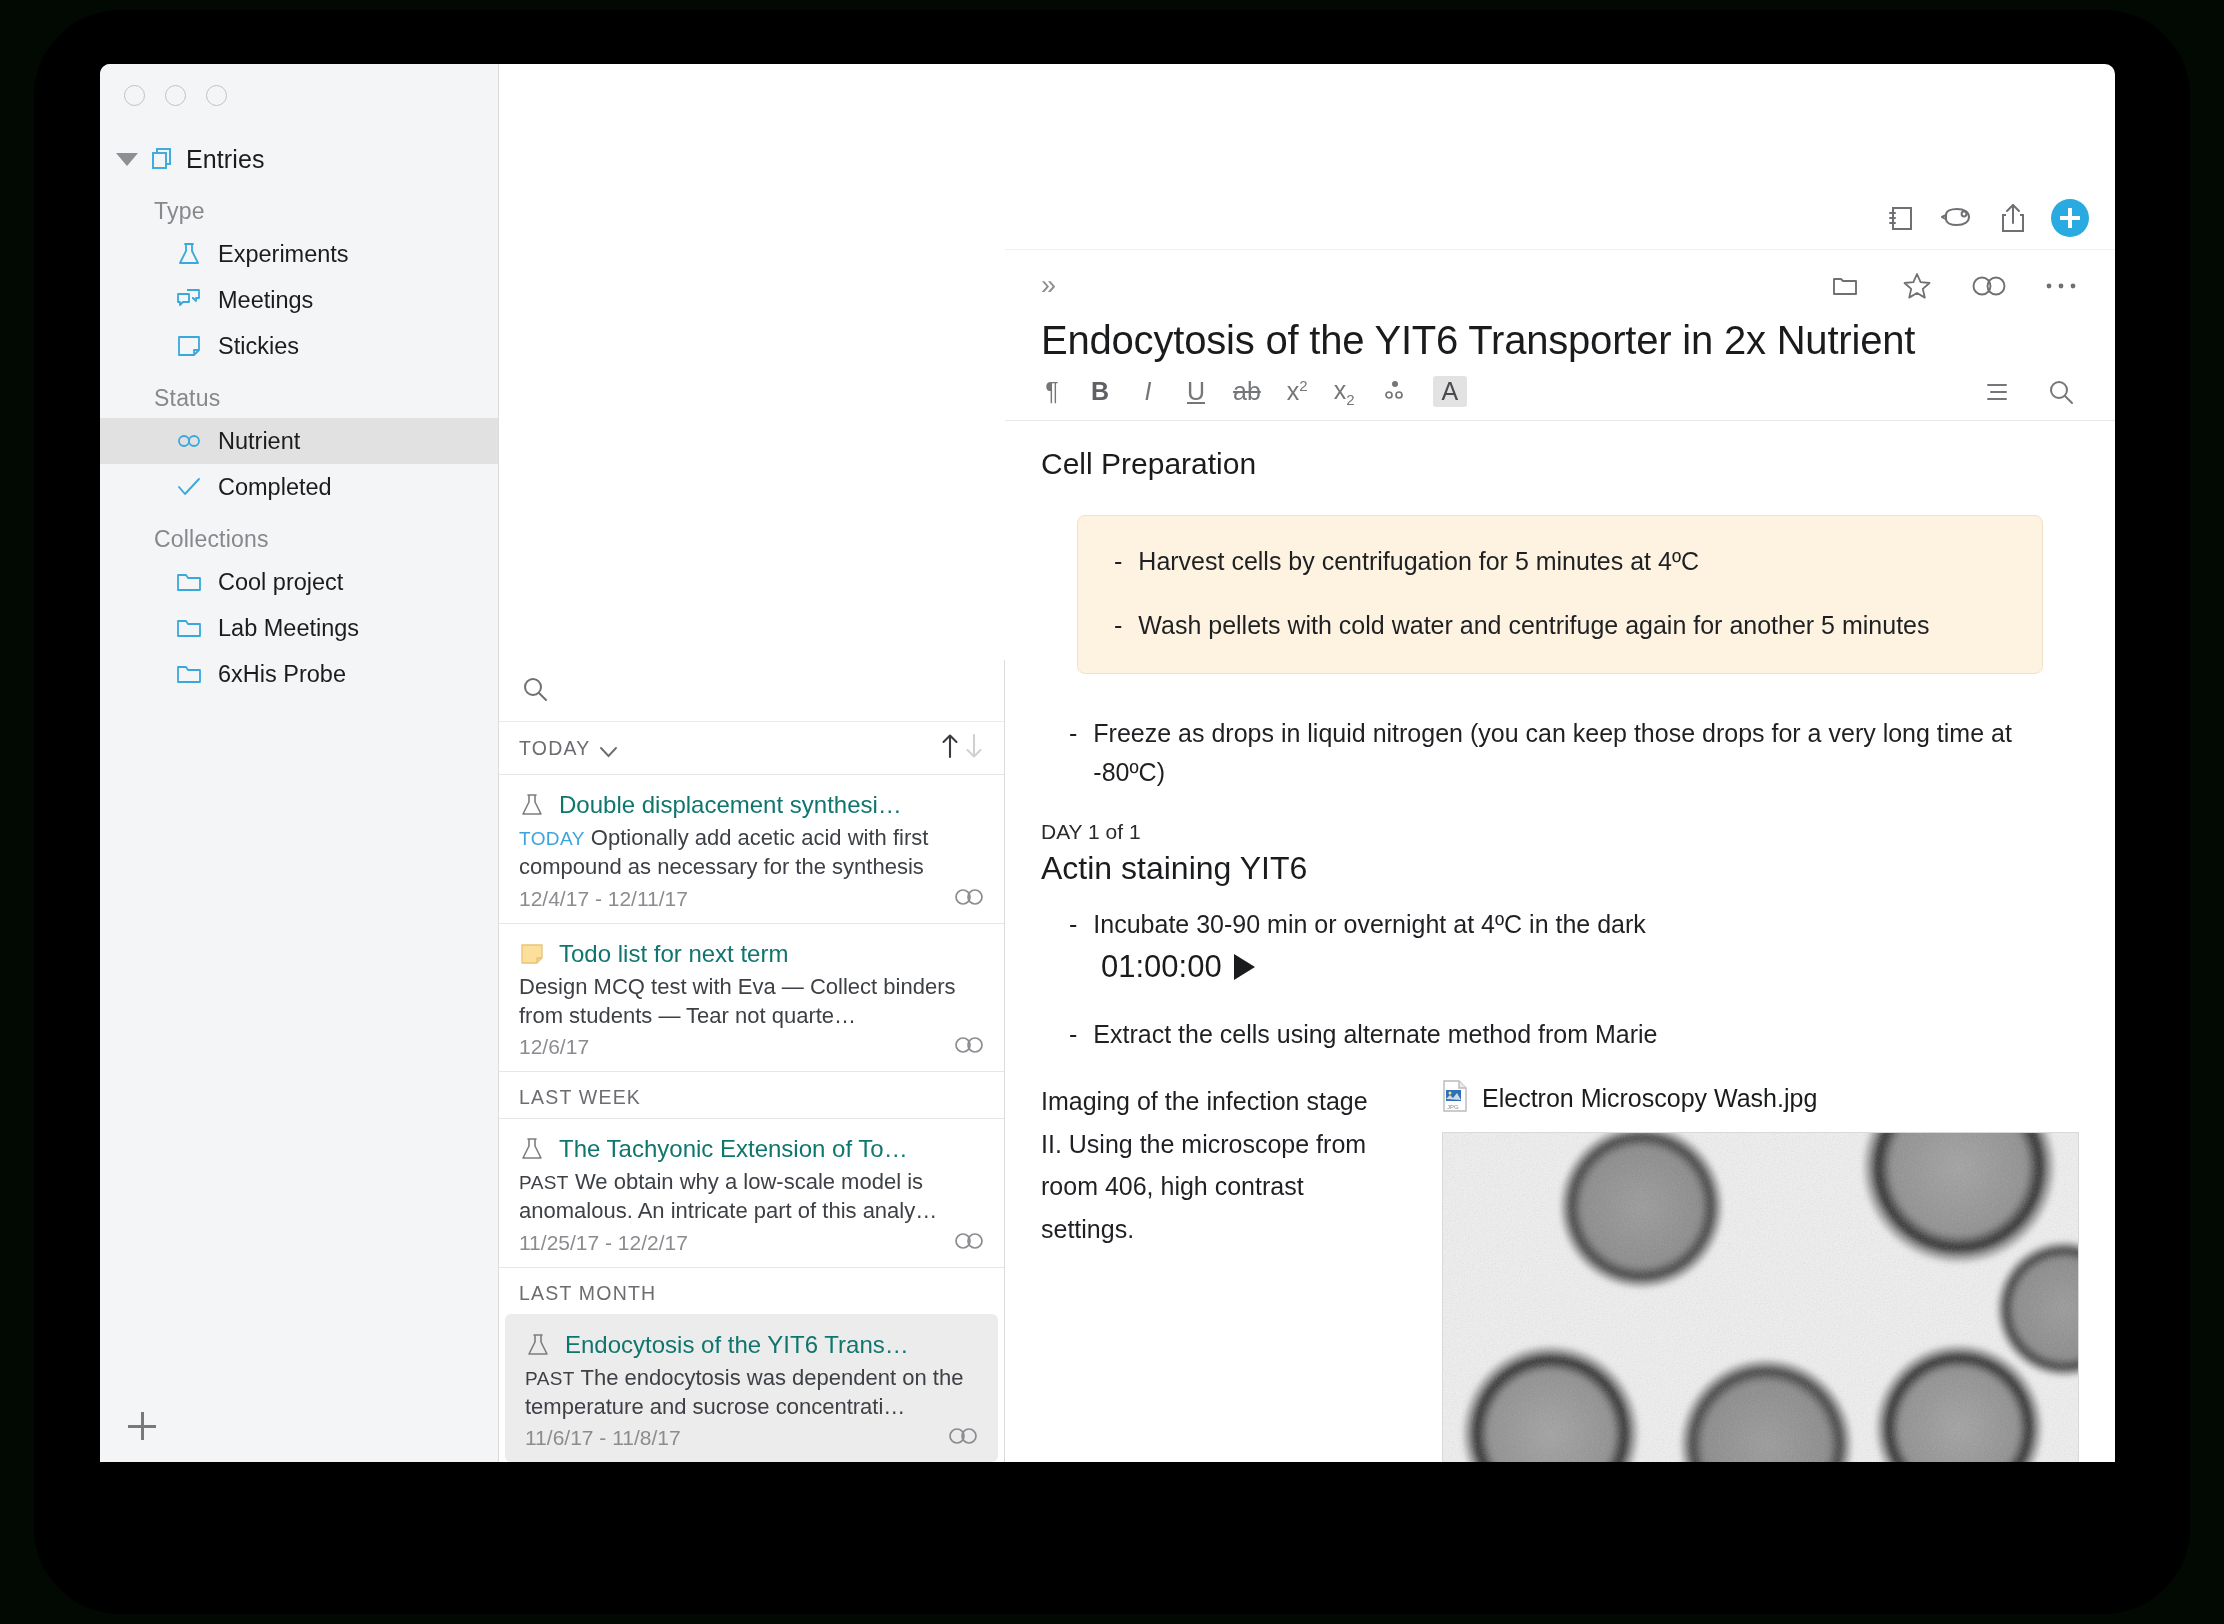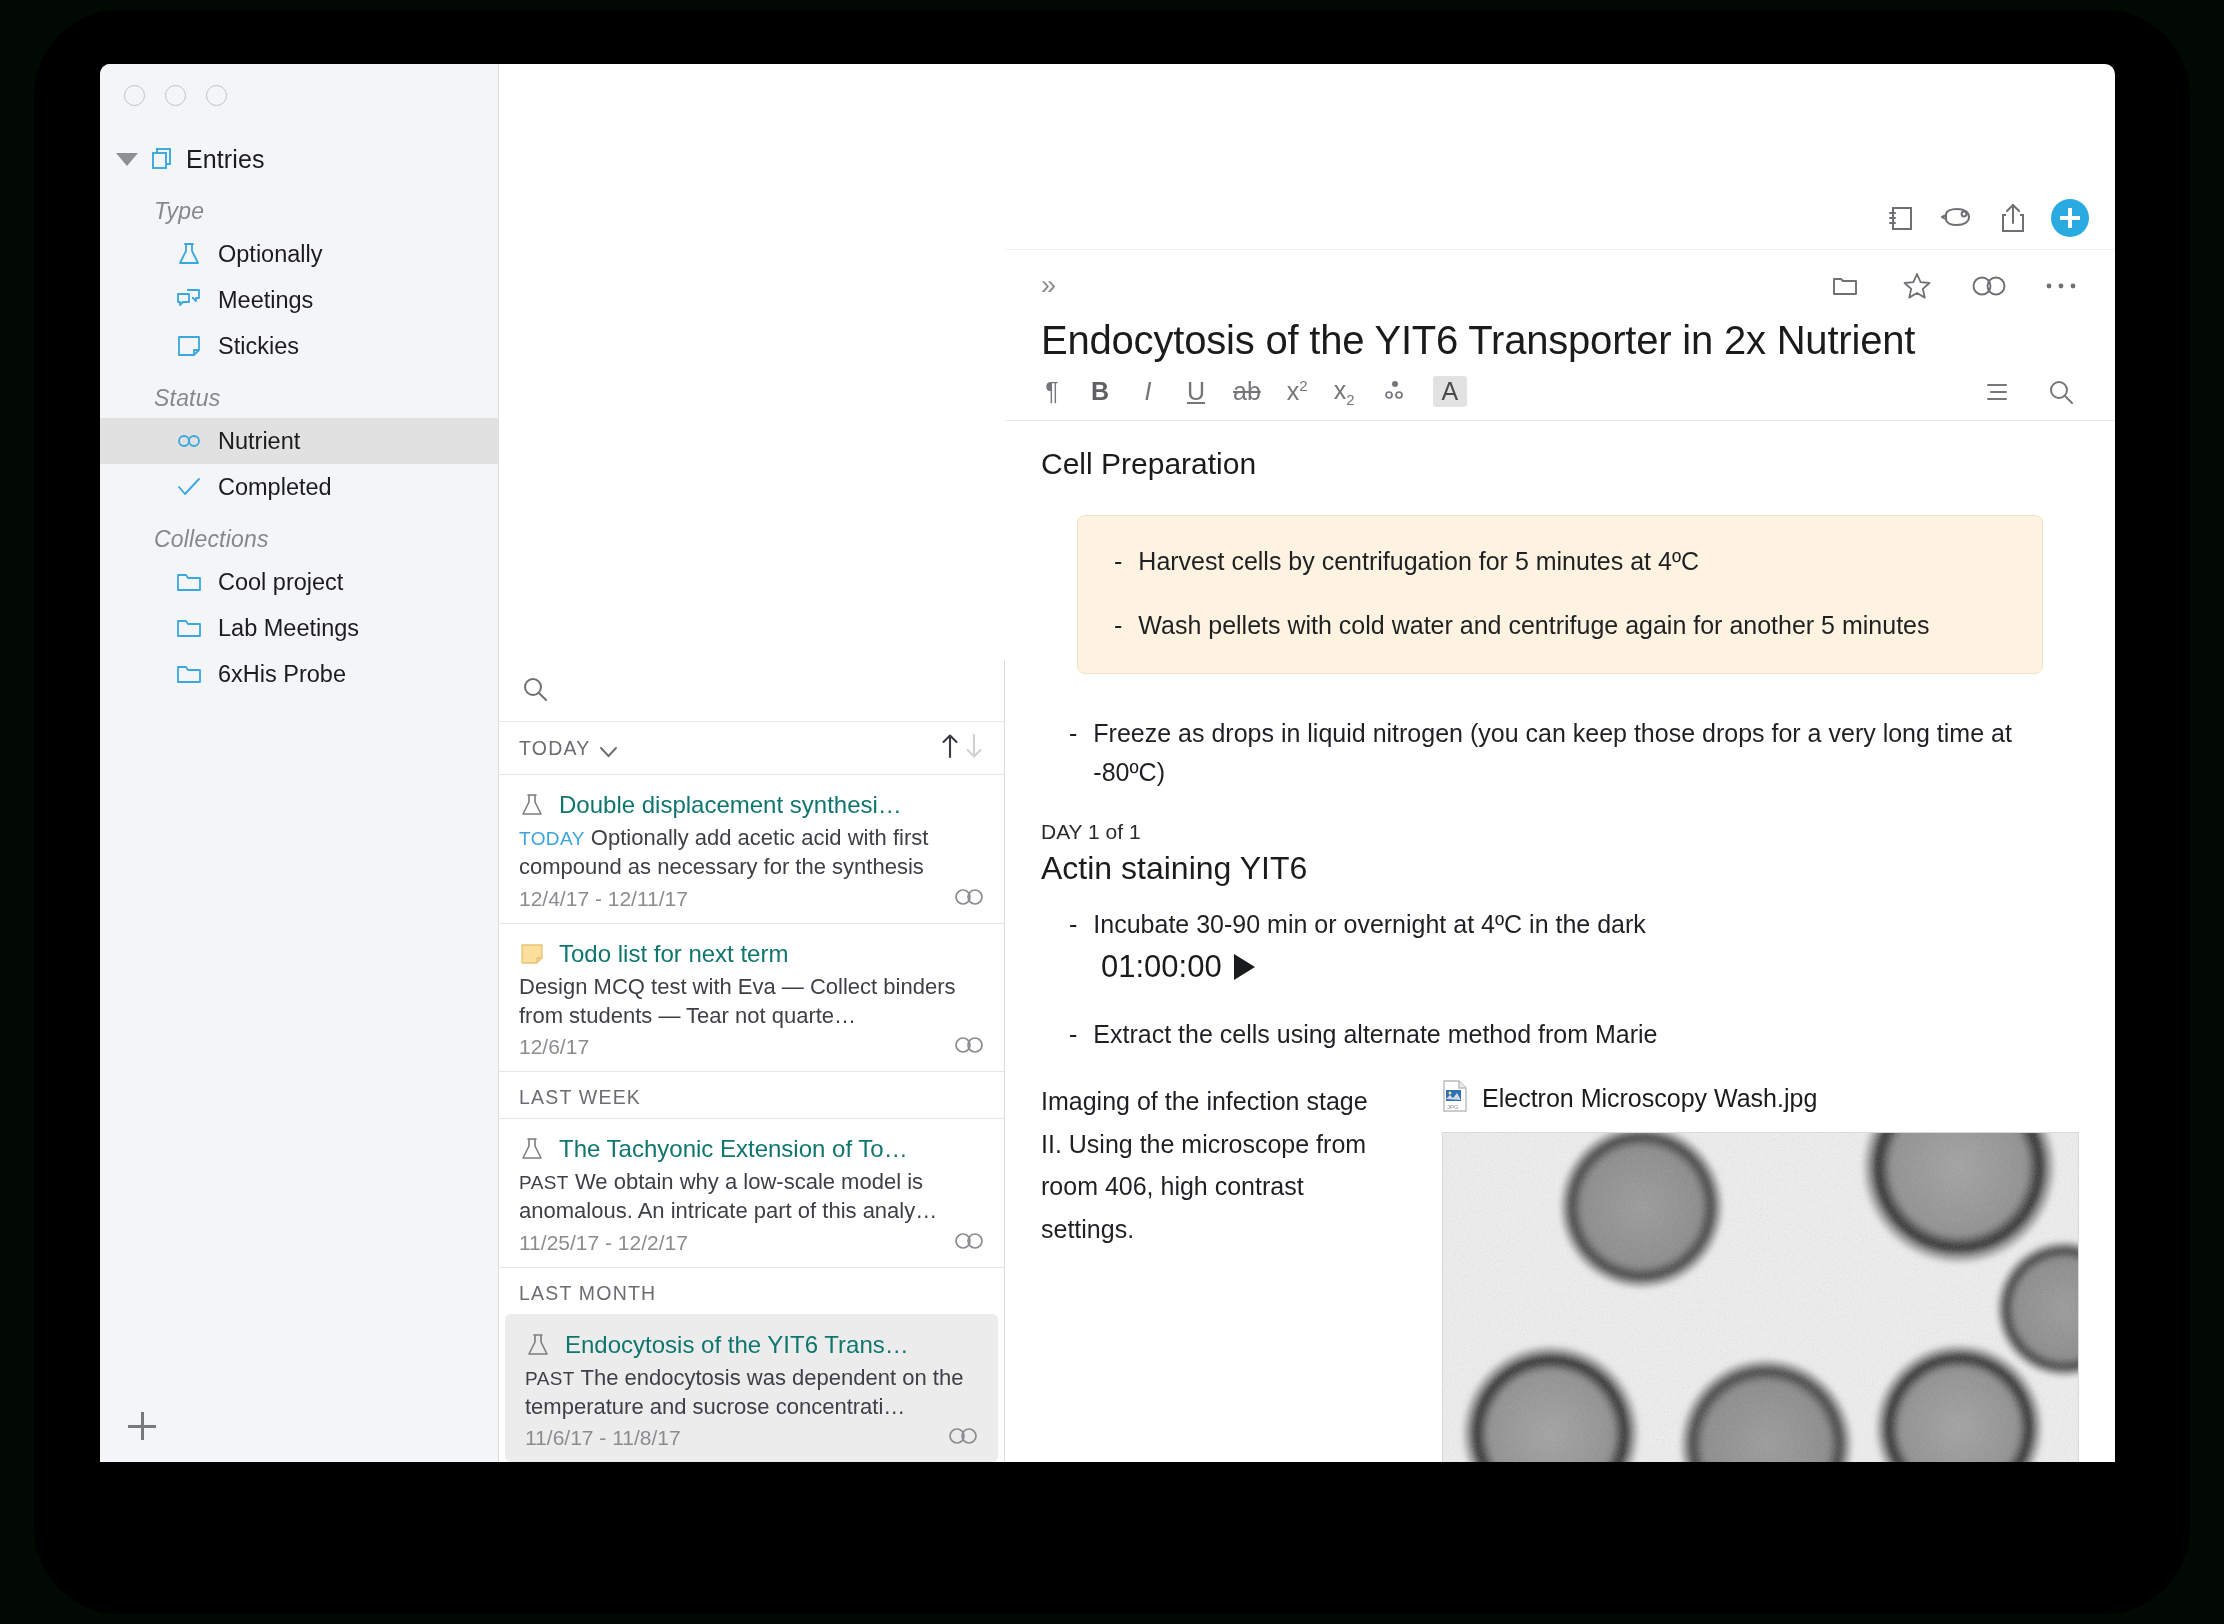--- a/index.html
+++ b/index.html
@@ -67,21 +67,20 @@
     border-top: 13px solid #8c8f93;
     margin-right: 2px;
   }
   .root-label {
     font-size: 25px; color: #1c1c1e; letter-spacing: .1px;
   }
   .group-label {
     font-size: 23px; color: #86888c;
     padding: 16px 0 6px 54px;
     letter-spacing: .2px;
-    font-style: italic;
   }
   .side-item {
     display: flex; align-items: center;
     height: 46px;
     padding-left: 76px;
     gap: 16px;
     font-size: 23.5px;
     color: #1c1c1e;
     cursor: default;
   }
@@ -276,21 +275,21 @@
 
       <div class="group-label">Type</div>
 
       <div class="side-item">
         <span class="side-ic">
           <svg viewBox="0 0 26 26">
               <path d="M10 3 v7 L4 22 h18 L16 10 V3" fill="none" stroke="#39a8dd" stroke-width="1.8" stroke-linejoin="round"></path>
               <path d="M9 3h8" stroke="#39a8dd" stroke-width="1.8" stroke-linecap="round"></path>
             </svg>
         </span>
-        <span>Optionally</span>
+        <span>Experiments</span>
       </div>
 
       <div class="side-item">
         <span class="side-ic">
           <svg viewBox="0 0 26 26">
               <path d="M2 7h11v8H7l-3 3v-3H2z" fill="none" stroke="#39a8dd" stroke-width="1.8" stroke-linejoin="round"></path>
               <path d="M11 3h12v8h-3v3l-3-3h-1" fill="none" stroke="#39a8dd" stroke-width="1.8" stroke-linejoin="round"></path>
             </svg>
         </span>
         <span>Meetings</span>

